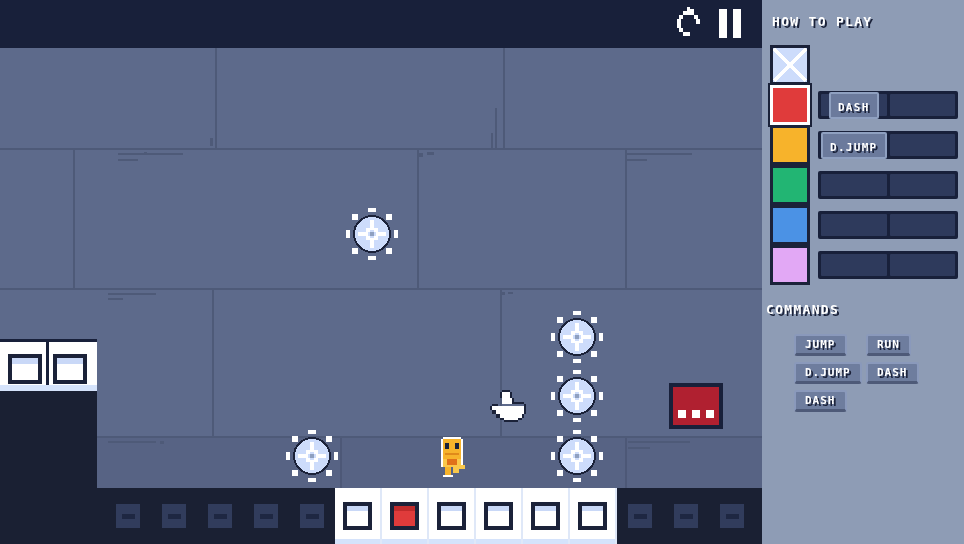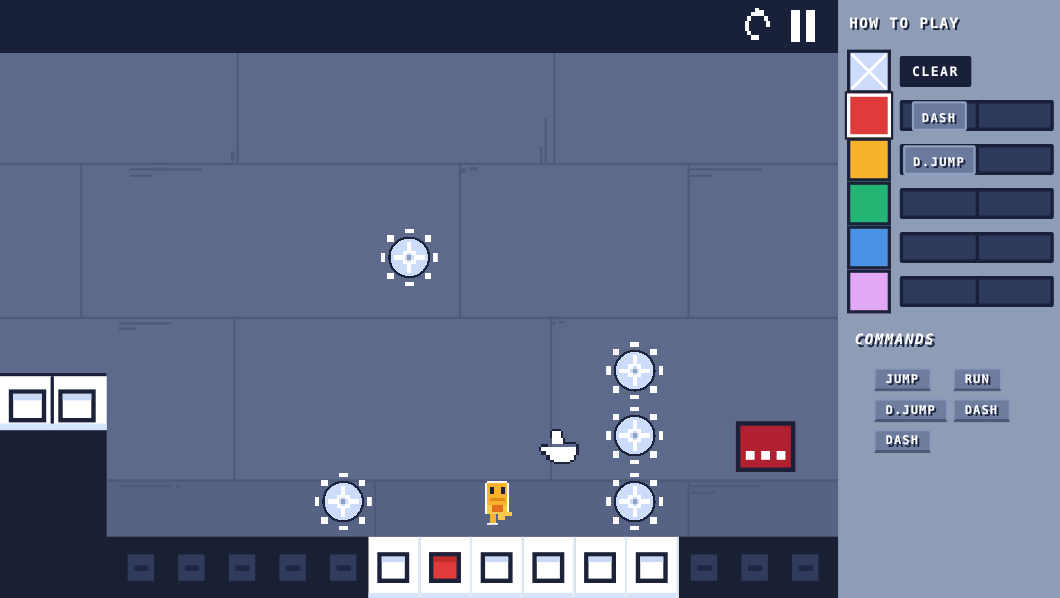--- a/index.html
+++ b/index.html
@@ -127,21 +127,21 @@
   #side{
     position:absolute; left:762px; top:0; width:169px; height:544px;
     background:#8e9cb5;
   }
   .pxtext{
     color:#ffffff; font-weight:bold; letter-spacing:1.3px;
     text-shadow:2px 2px 0 #1b2239;
     font-family:"DejaVu Sans Mono", monospace;
   }
   #howto-title{ position:absolute; left:10px; top:14px; font-size:13px; }
-  #cmds-title{ position:absolute; left:15px; top:302px; font-size:13px;font-style:italic; }
+  #cmds-title{ position:absolute; left:4px; top:302px; font-size:13px; }
 
   
   .prow{
     position:absolute; left:8px; width:188px; height:40px;
     display:flex; align-items:center;
   }
   .sw{
     width:40px; height:40px; flex:0 0 auto; position:relative;
     border:3px solid #1b2239;
   }
@@ -516,25 +516,20 @@
     <div id="howto-title" class="pxtext">HOW TO PLAY</div>
 
     <div id="palette-layer">
         <div class="prow" style="top: 45px;">
           <div class="sw" style="background: rgb(205, 220, 251);">
             <svg class="x" viewBox="0 0 34 34" shape-rendering="crispEdges">
               <line x1="1" y1="1" x2="33" y2="33" stroke="#ffffff" stroke-width="3"></line>
               <line x1="33" y1="1" x2="1" y2="33" stroke="#ffffff" stroke-width="3"></line>
             </svg>
           </div>
-          <div class="barwrap">
-            <div class="pill">
-              <span class="pxtext">CLEAR</span>
-            </div>
-          </div>
         </div>
         <div class="prow" style="top: 85px;">
           <div class="sw sel" style="background: rgb(224, 59, 59);"></div>
           <div class="barwrap">
             <div class="bar2">
               <div class="seg">
                 <div class="cmdchip"><span class="pxtext">DASH</span></div>
               </div>
               <div class="seg"></div>
             </div>

